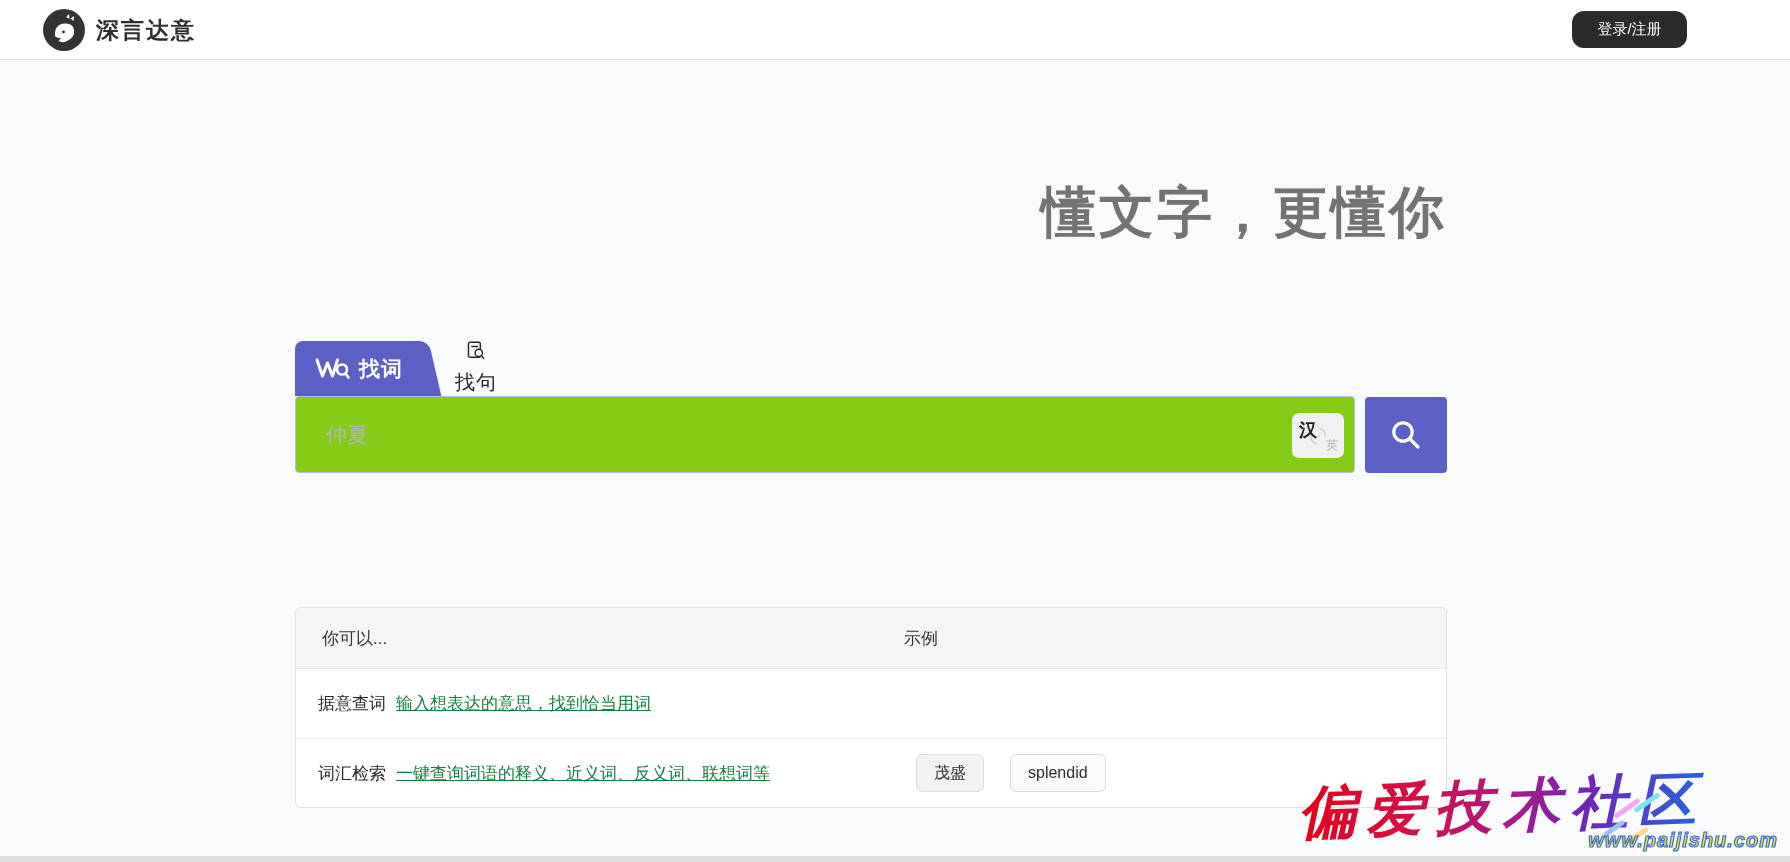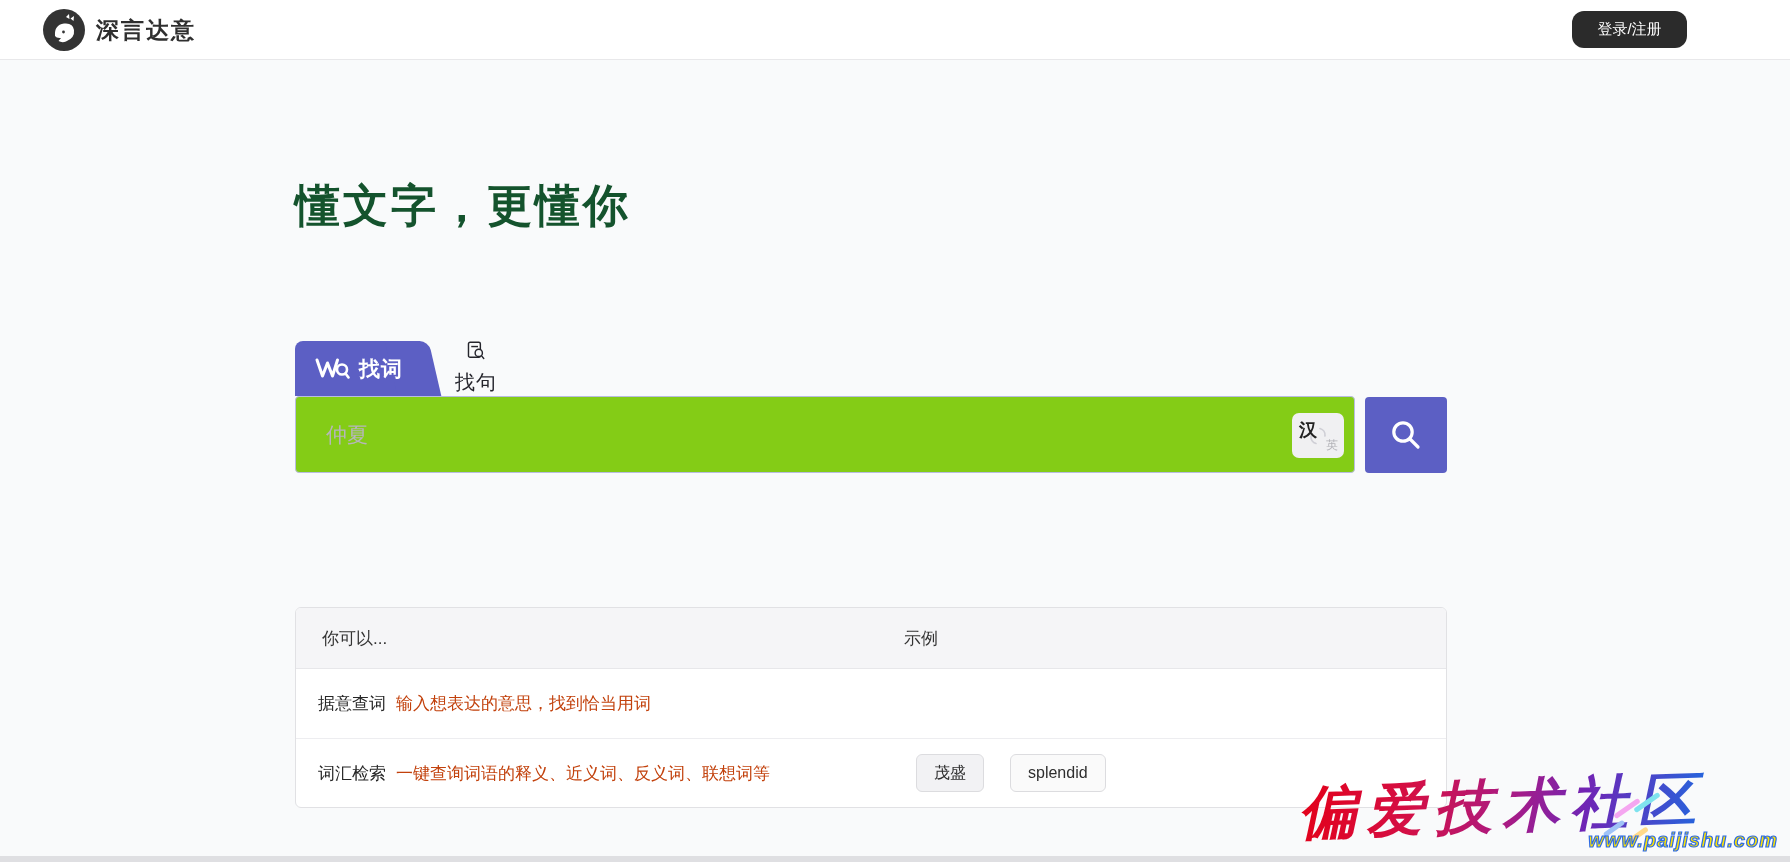--- a/index.html
+++ b/index.html
@@ -9,22 +9,22 @@
 
   
   .topbar { position:absolute; left:0; top:0; width:100%; height:60px; background:#fff; border-bottom:1px solid #e8e8ea; z-index:5; }
   .brand { position:absolute; left:42px; top:8px; display:flex; align-items:center; gap:10px; cursor:pointer; }
   .logo-circle { width:44px; height:44px; }
   .brand-name { font-family:"Liberation Serif","DejaVu Serif",serif; font-size:23px; font-weight:700; color:#2f2f2f; letter-spacing:2px; }
   .login-btn { position:absolute; right:103px; top:11px; width:115px; height:37px; background:#2b2b2b; color:#fff; font-size:15px; border:none; border-radius:12px; cursor:pointer; font-family:inherit; }
 
   
   .container { position:absolute; left:295px; top:0; width:1152px; height:862px; }
-  .hero-title { position:absolute; left:0; top:176px; width:100%; text-align:left;
-    font-family:"Liberation Serif","DejaVu Serif",serif; font-weight:700; font-size:45px; color:#14532d;
+  .hero-title { position:absolute; left:0; top:176px; width:100%; text-align:right;
+    font-family:"Liberation Serif","DejaVu Serif",serif; font-weight:700; font-size:55px; color:#737373;
     letter-spacing:3px; }
 
   
   .tabs { position:absolute; left:0; top:341px; height:55px; width:100%; }
   .tab-active { position:absolute; left:0; top:0; width:118px; height:55px; background:#5c5fc4;
     border-radius:8px 0 0 0; color:#fff; display:flex; align-items:center; padding-left:20px; gap:9px; cursor:pointer; z-index:2; }
   .tab-active::after { content:""; position:absolute; top:0; right:-22px; width:44px; height:100%;
     background:#5c5fc4; transform:skewX(13deg); border-radius:0 9px 0 0; z-index:-1; }
   .tab-active .tab-label { font-size:21px; font-weight:700; letter-spacing:1px; }
   .tab-inactive { position:absolute; left:160px; top:0; height:55px; display:flex; align-items:center; gap:9px; cursor:pointer; color:#25252c;flex-direction:column; }
@@ -48,21 +48,21 @@
   
   .ex-table { position:absolute; left:0; top:607px; width:1152px; background:#fff;
     border:1px solid #e1e1e4; border-radius:6px; overflow:hidden; }
   .ex-head { position:relative; height:61px; background:#f5f5f7; border-bottom:1px solid #e7e7ea;
     display:flex; align-items:center; }
   .ex-h1 { margin-left:26px; font-size:17px; color:#333; }
   .ex-h2 { position:absolute; left:608px; font-size:17px; color:#333; }
   .ex-row { position:relative; height:69px; display:flex; align-items:center; }
   .ex-row + .ex-row { border-top:1px solid #ededf0; }
   .ex-feature { margin-left:22px; width:78px; font-size:17px; color:#262626; }
-  .ex-desc { font-size:17px; color:#c2410c; }
+  .ex-desc { font-size:17px; color:#15803d;text-decoration:underline; }
   .ex-tags { position:absolute; left:620px; display:flex; gap:26px; align-items:center; }
   .tag { height:38px; display:flex; align-items:center; padding:0 17px; border:1px solid #dcdcdf;
     border-radius:6px; font-size:16px; color:#2e2e2e; cursor:pointer; white-space:nowrap; }
   .tag.zh { background:#f2f2f4; }
   .tag.en { background:#fafafa; }
 
   
   .watermark { position:absolute; right:0; bottom:0; width:500px; height:120px; pointer-events:none; }
   .wm-text { position:absolute; left:8px; top:26px; font-family:"DejaVu Sans","Liberation Sans",sans-serif;
     font-weight:700; font-style:italic; font-size:58px; letter-spacing:10px; transform:rotate(-2deg);

